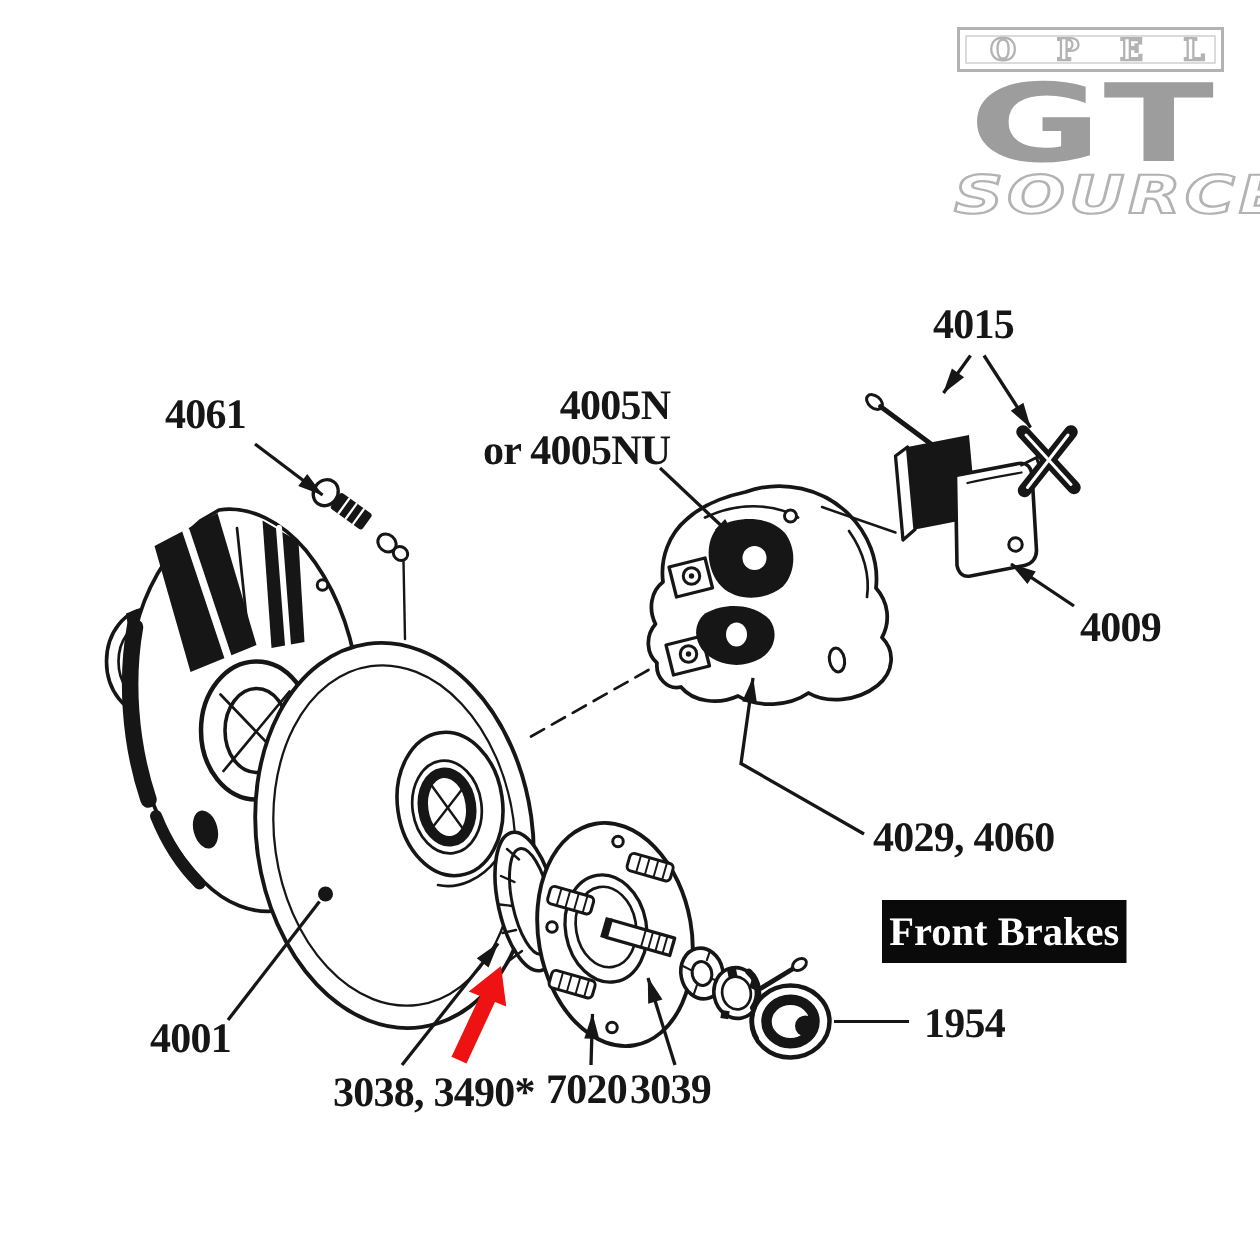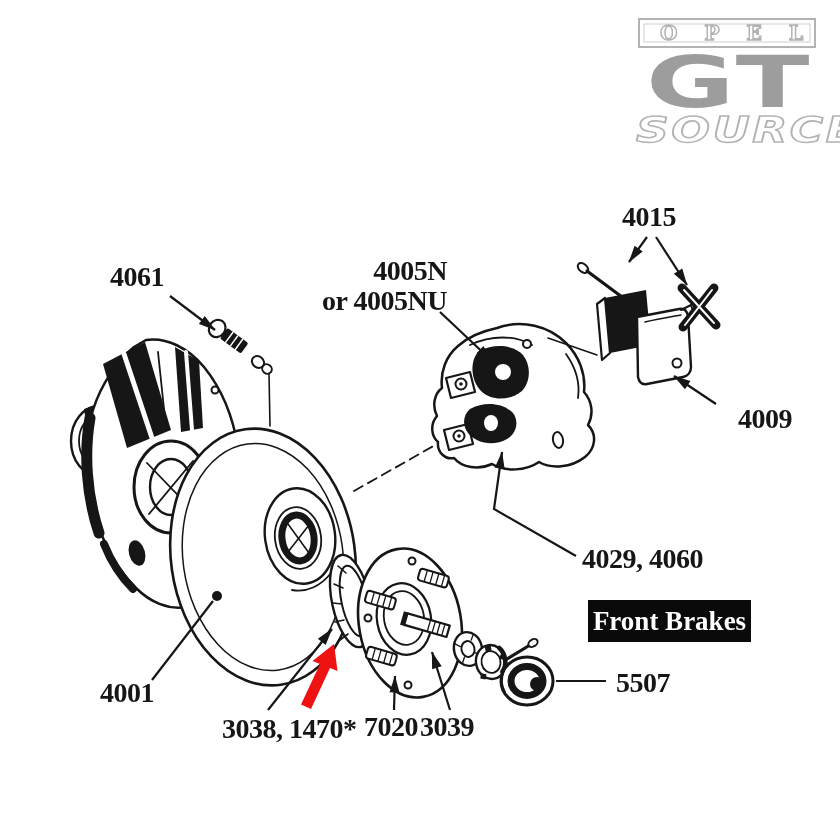--- a/index.html
+++ b/index.html
@@ -239,23 +239,23 @@
   </svg>
 
   <div class="callout" style="left:110px;top:262px">4061</div>
 
   <div class="callout" style="left:322px;top:256px">
     <span style="display:block">4005N</span>
     <span style="display:block">or 4005NU</span>
   </div>
 
   <div class="callout" style="left:622px;top:202px">4015</div>
-  <div class="callout" style="left:738px;top:404px">4009</div>
+  <div class="callout" style="left:720px;top:404px">4009</div>
   <div class="callout" style="left:582px;top:544px">4029, 4060</div>
   <div class="callout" style="left:100px;top:678px">4001</div>
-  <div class="callout" style="left:222px;top:714px">3038, 1470*</div>
+  <div class="callout" style="left:222px;top:714px">3038, 3490*</div>
   <div class="callout" style="left:364px;top:712px">7020</div>
   <div class="callout" style="left:420px;top:712px">3039</div>
-  <div class="callout" style="left:616px;top:668px">5507</div>
+  <div class="callout" style="left:616px;top:668px">1954</div>
 
   <div class="badge">Front Brakes</div>
 
 </div>
 
 </body></html>

